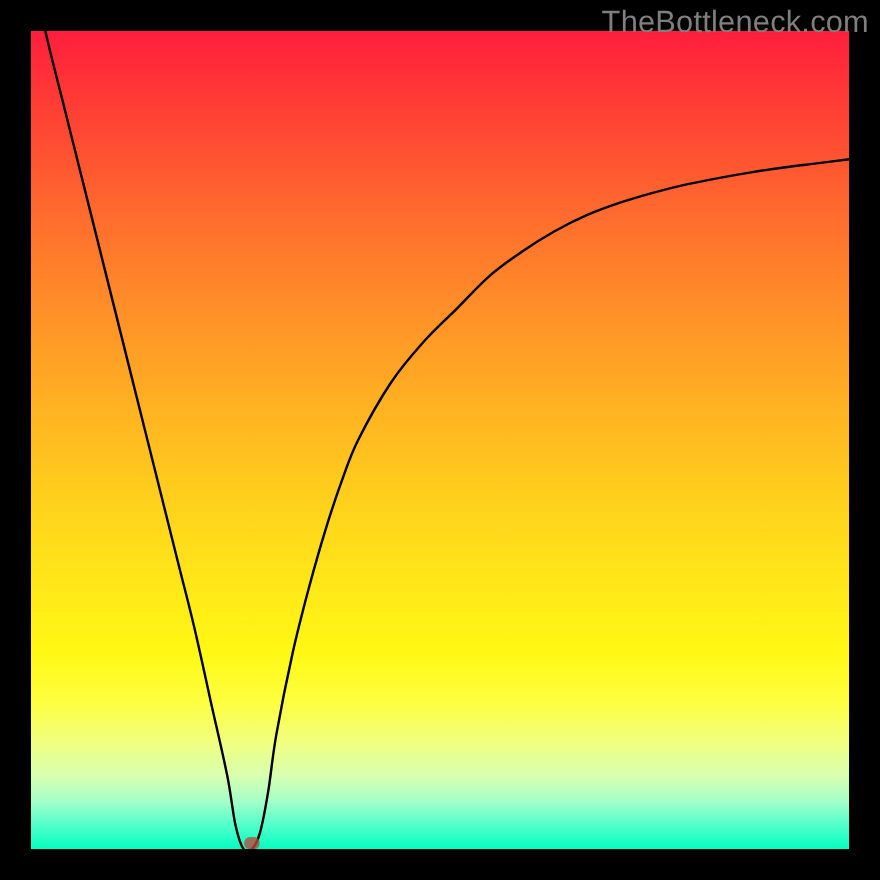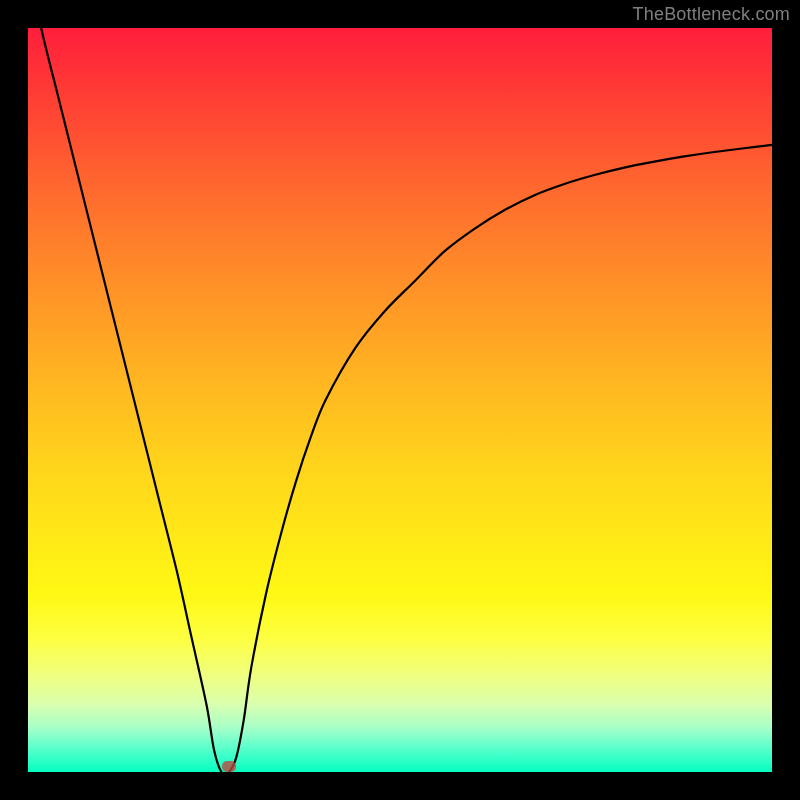--- a/index.html
+++ b/index.html
@@ -56,21 +56,21 @@
     left: 0;
     top: 0;
     width: 744px;
     height: 744px;
   }
   .watermark {
     position: absolute;
     top: 4px;
     right: 10px;
     font-family: Arial, Helvetica, sans-serif;
-    font-size: 18px;
+    font-size: 28px;
     color: #7f7f7f;
     letter-spacing: 0.2px;
   }
   .marker {
     position: absolute;
     width: 14px;
     height: 11px;
     border-radius: 5px;
     background: rgba(190, 70, 60, 0.78);
   }

